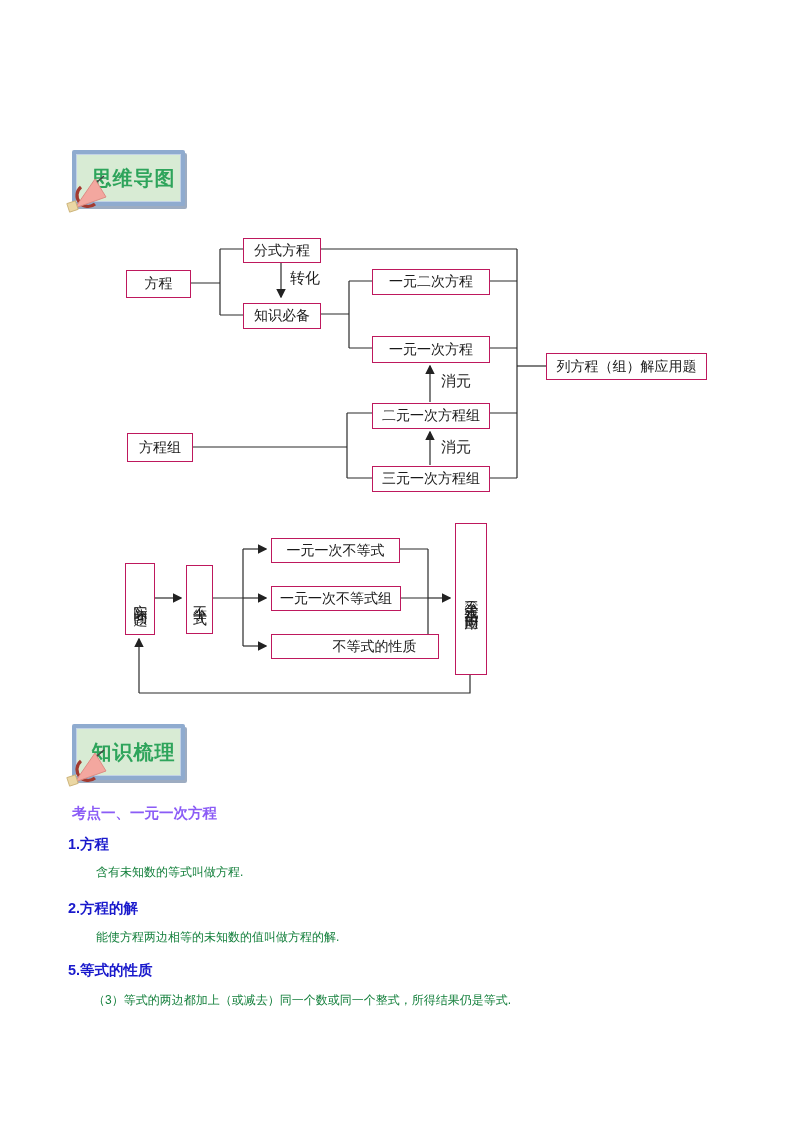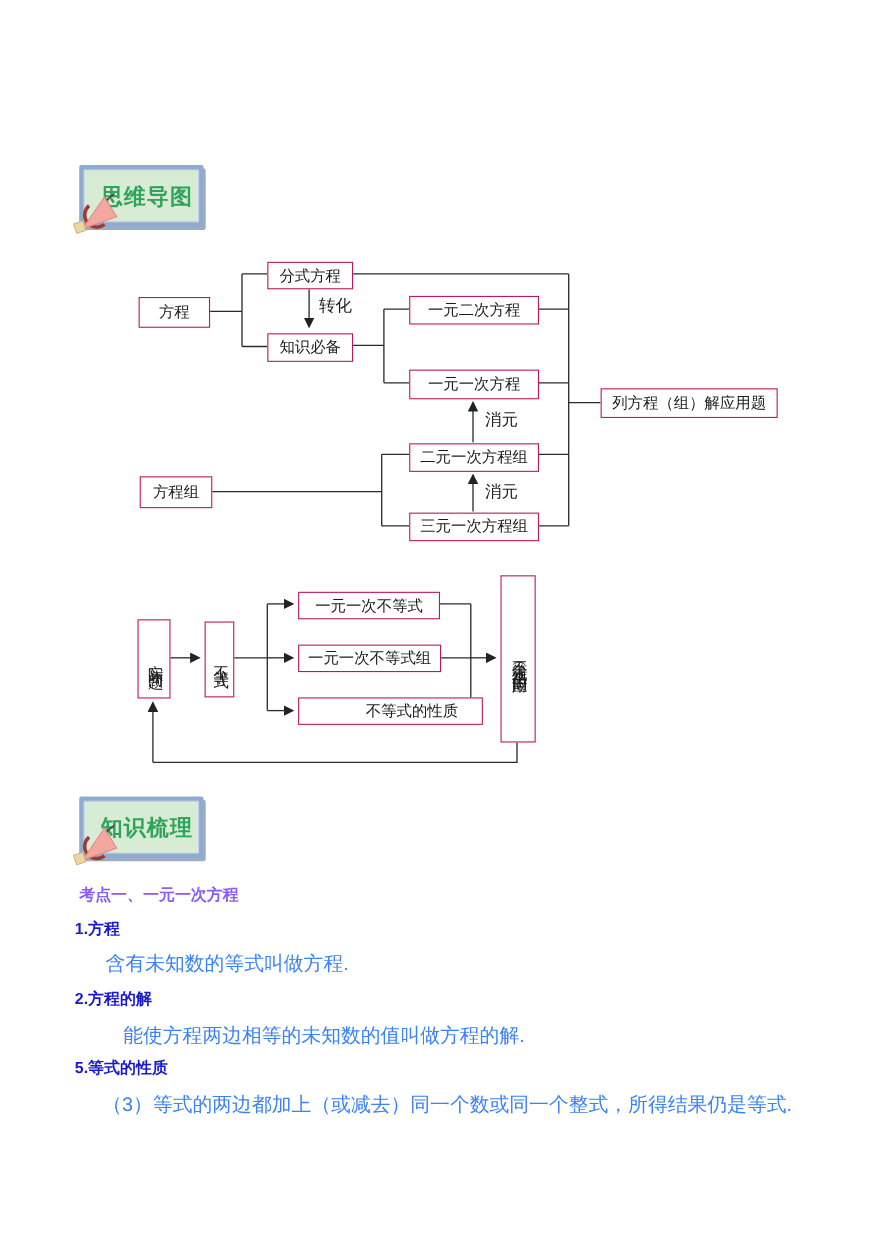--- a/index.html
+++ b/index.html
@@ -45,21 +45,21 @@
   
   .kaodian{
     position:absolute;left:72px;font-size:14.5px;font-weight:bold;color:#8b5cf6;
     font-family:"Liberation Sans","DejaVu Sans",sans-serif;white-space:nowrap;
   }
   .blue-h{
     position:absolute;left:68px;font-size:14.5px;font-weight:bold;color:#1a1acc;
     font-family:"Liberation Sans","DejaVu Sans",sans-serif;white-space:nowrap;
   }
   .body-line{
-    position:absolute;font-size:18px;color:#3b82f6;
+    position:absolute;font-size:12px;color:#15803d;
     font-family:"Liberation Sans","DejaVu Sans",sans-serif;white-space:nowrap;
   }
 </style>
 </head>
 <body>
 
 <div class="page">
 
 
   <div class="banner" style="top:150px;">
@@ -164,18 +164,18 @@
   <div class="node vnode v-sp1" style="left:455px;top:523px;width:30px;height:150px;">
     <span>不等式（组）的应用</span>
   </div>
 
   <div class="kaodian" style="top:804px;">考点一、一元一次方程</div>
 
   <div class="blue-h" style="top:835px;">1.方程</div>
   <div class="body-line" style="left:96px;top:864px;">含有未知数的等式叫做方程.</div>
 
   <div class="blue-h" style="top:899px;">2.方程的解</div>
-  <div class="body-line" style="left:112px;top:929px;">能使方程两边相等的未知数的值叫做方程的解.</div>
+  <div class="body-line" style="left:96px;top:929px;">能使方程两边相等的未知数的值叫做方程的解.</div>
 
   <div class="blue-h" style="top:961px;">5.等式的性质</div>
   <div class="body-line" style="left:93px;top:992px;">（3）等式的两边都加上（或减去）同一个数或同一个整式，所得结果仍是等式.</div>
 
 </div>
 
 </body></html>

